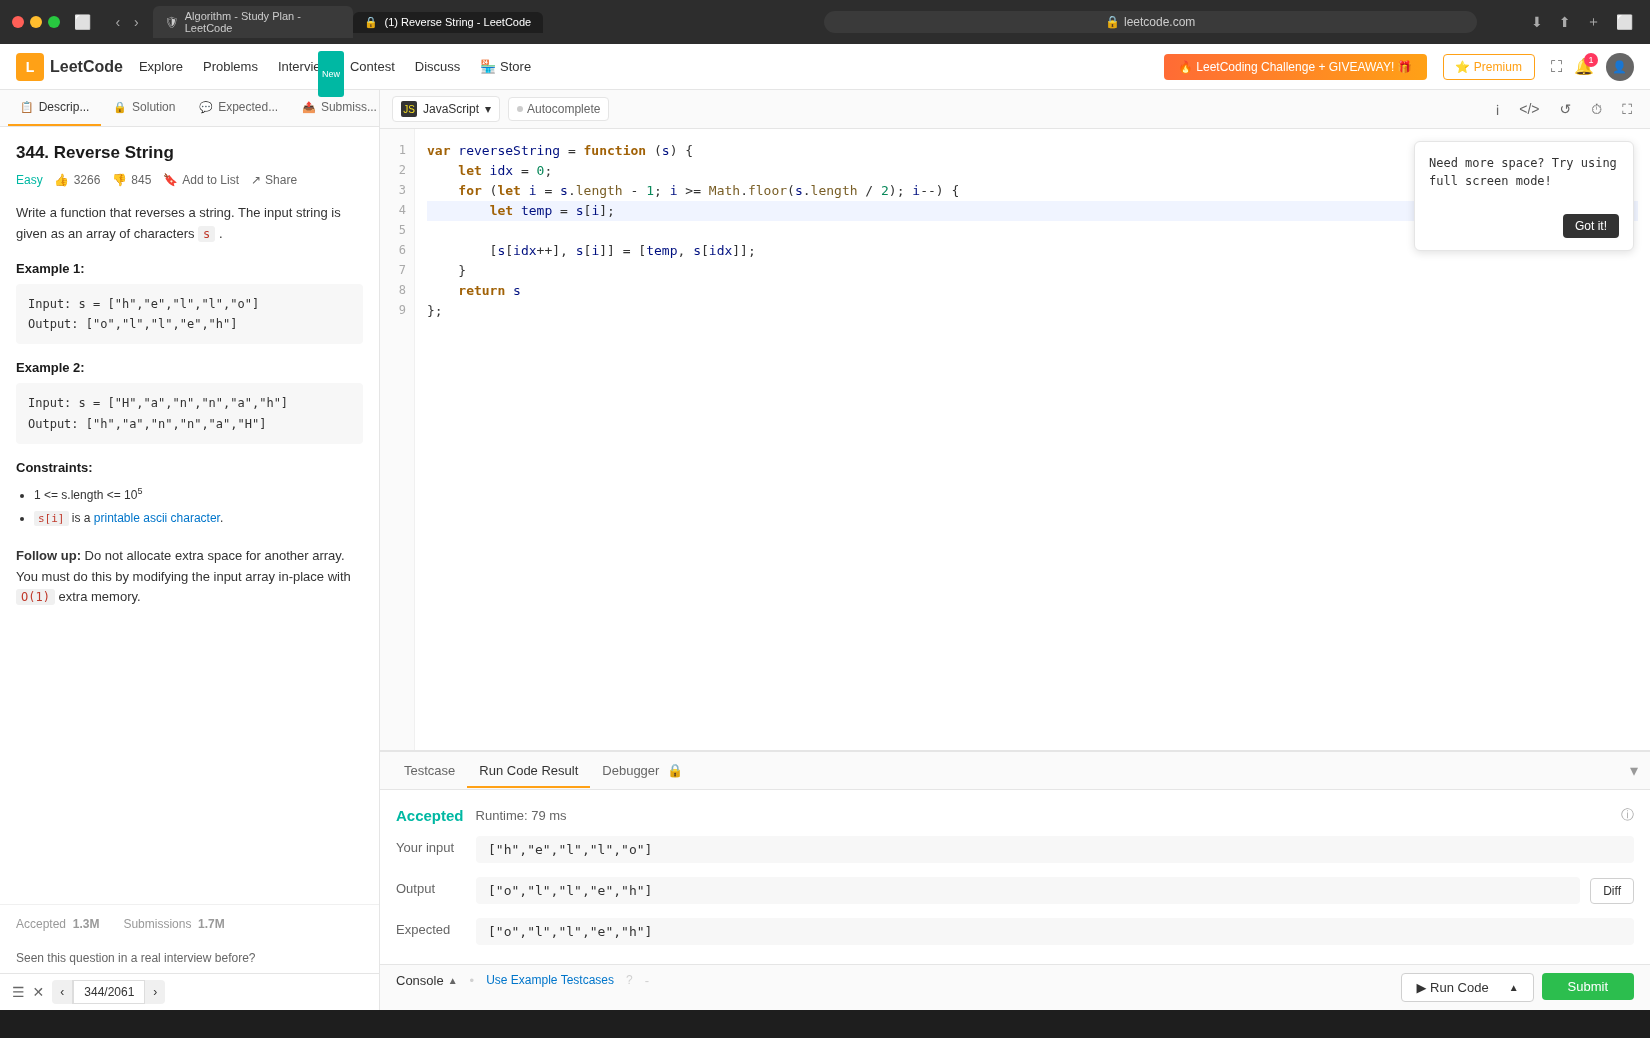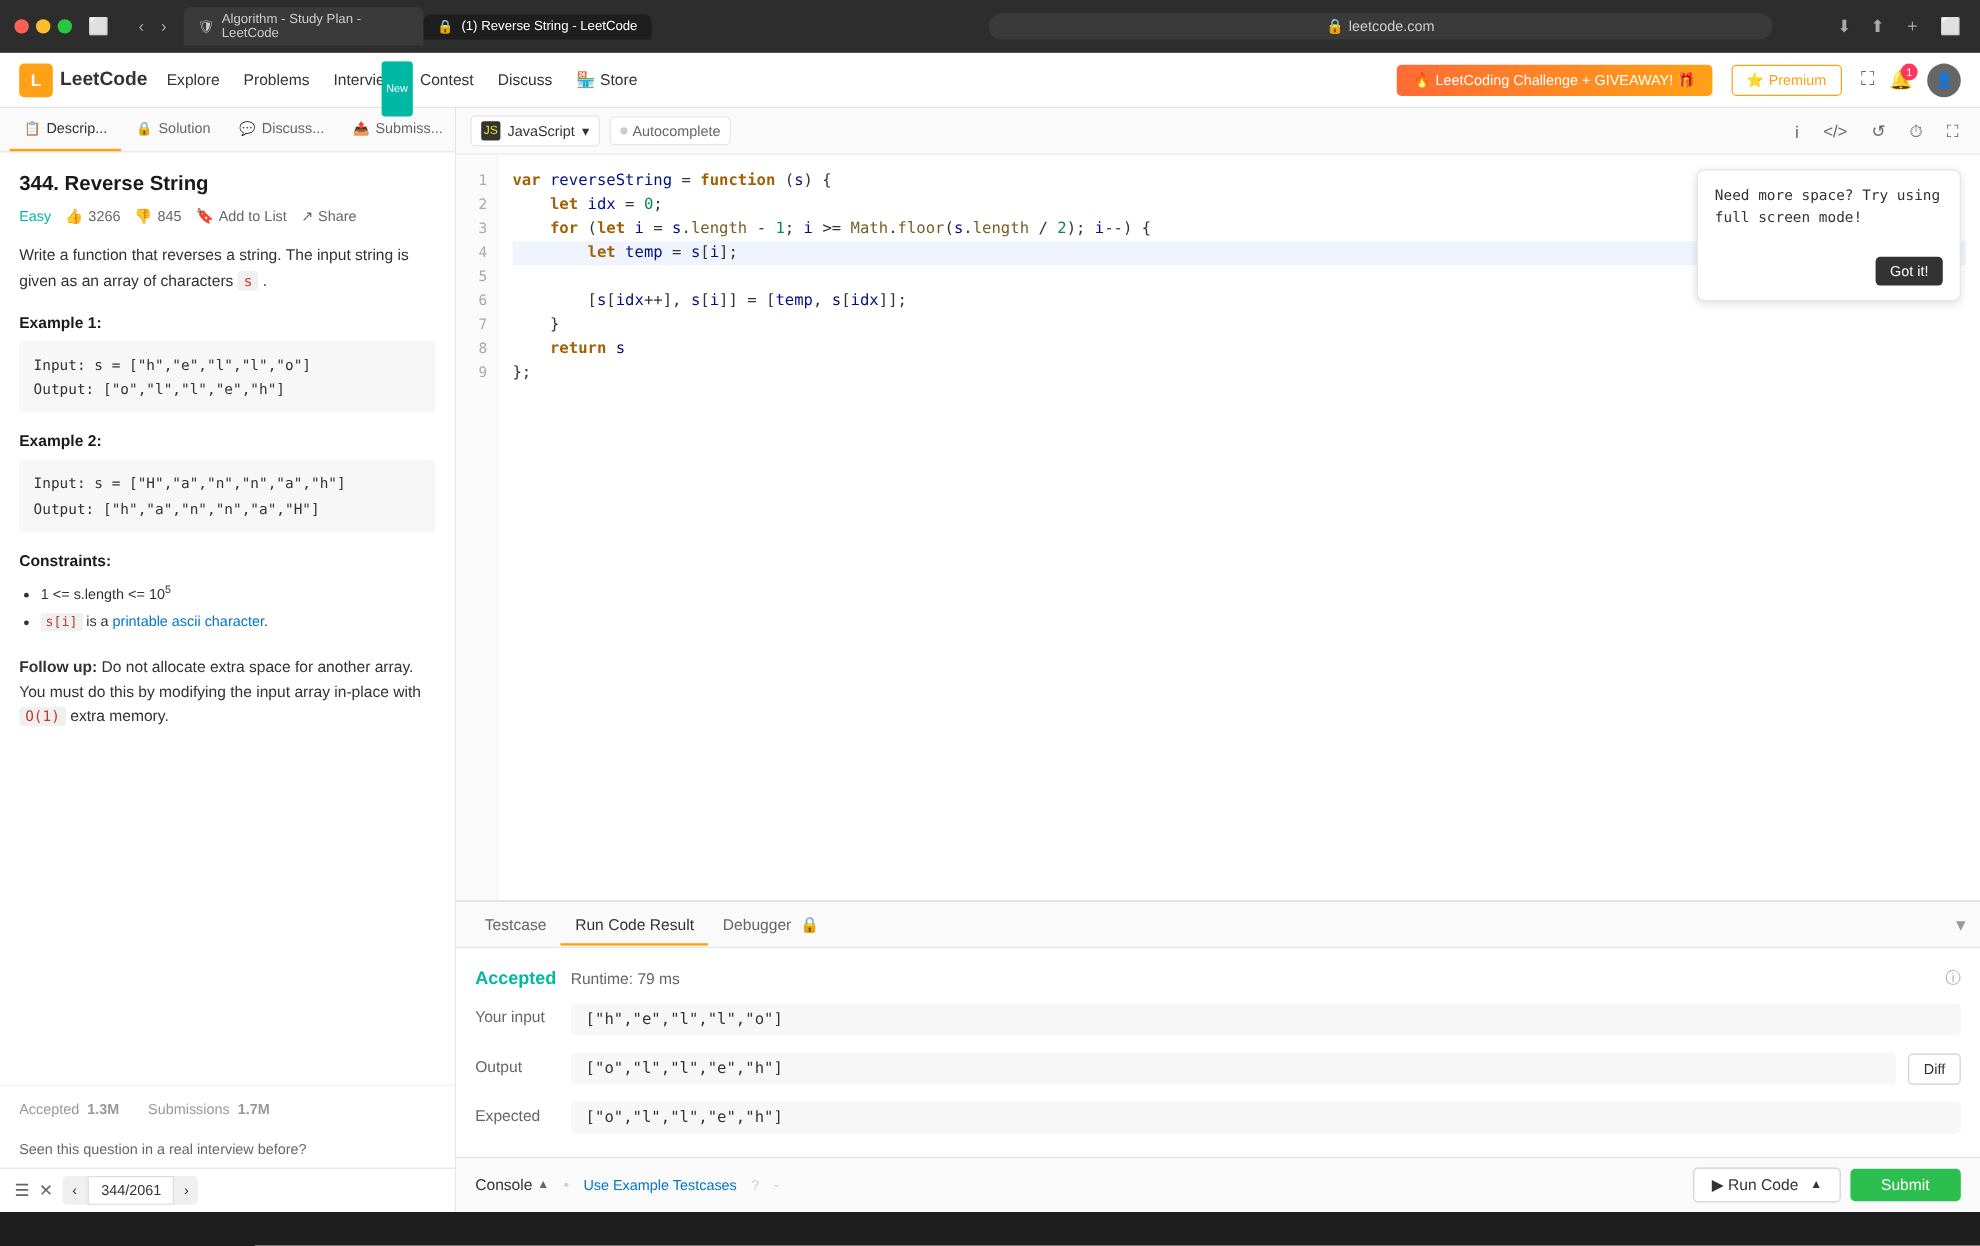--- a/index.html
+++ b/index.html
@@ -265,41 +265,41 @@
     .runtime-text { color: #666; font-size: 13px; }
     .result-info-icon { color: #aaa; cursor: pointer; }
     .result-row { display: flex; align-items: flex-start; margin-bottom: 14px; }
     .result-label { width: 80px; color: #666; font-size: 13px; padding-top: 4px; flex-shrink: 0; }
     .result-value { font-family: monospace; font-size: 13px; color: #333; background: #f7f7f7; padding: 6px 12px; border-radius: 4px; flex: 1; }
     .diff-btn { margin-left: 10px; background: #fff; border: 1px solid #d0d0d0; color: #333; padding: 5px 12px; border-radius: 4px; font-size: 12px; cursor: pointer; display: flex; align-items: center; gap: 4px; align-self: center; }
 
     
     .bottom-action-bar {
       display: flex;
-      align-items: center;
+      align-items: flex-start;
       padding: 8px 16px;
       border-top: 1px solid #e5e5e5;
       background: #fafafa;
       gap: 8px;
     }
     .console-btn { display: flex; align-items: center; gap: 4px; font-size: 13px; color: #333; cursor: pointer; background: none; border: none; }
     .console-arrow { font-size: 10px; color: #666; }
     .use-example-btn { color: #0075ca; font-size: 12px; background: none; border: none; cursor: pointer; }
     .action-spacer { flex: 1; }
     .run-code-btn {
       background: #fff;
       border: 1px solid #d0d0d0;
       color: #333;
       padding: 6px 14px;
       border-radius: 4px;
       font-size: 13px;
       cursor: pointer;
       display: flex;
       align-items: center;
-      gap: 10px;
+      gap: 20px;
     }
     .submit-btn {
       background: #2cbe4e;
       color: #fff;
       border: none;
       padding: 6px 26px;
       border-radius: 4px;
       font-size: 13px;
       cursor: pointer;
       font-weight: 500;
@@ -395,21 +395,21 @@
       <div class="problem-tab active">
         <span class="problem-tab-icon">📋</span>
         <span>Descrip...</span>
       </div>
       <div class="problem-tab">
         <span class="problem-tab-icon">🔒</span>
         <span>Solution</span>
       </div>
       <div class="problem-tab">
         <span class="problem-tab-icon">💬</span>
-        <span>Discuss...</span>
+        <span>Expected...</span>
       </div>
       <div class="problem-tab">
         <span class="problem-tab-icon">📤</span>
         <span>Submiss...</span>
       </div>
     </div>
 
     <div class="problem-content">
       <div class="problem-number-title">344. Reverse String</div>
       <div class="problem-meta">

